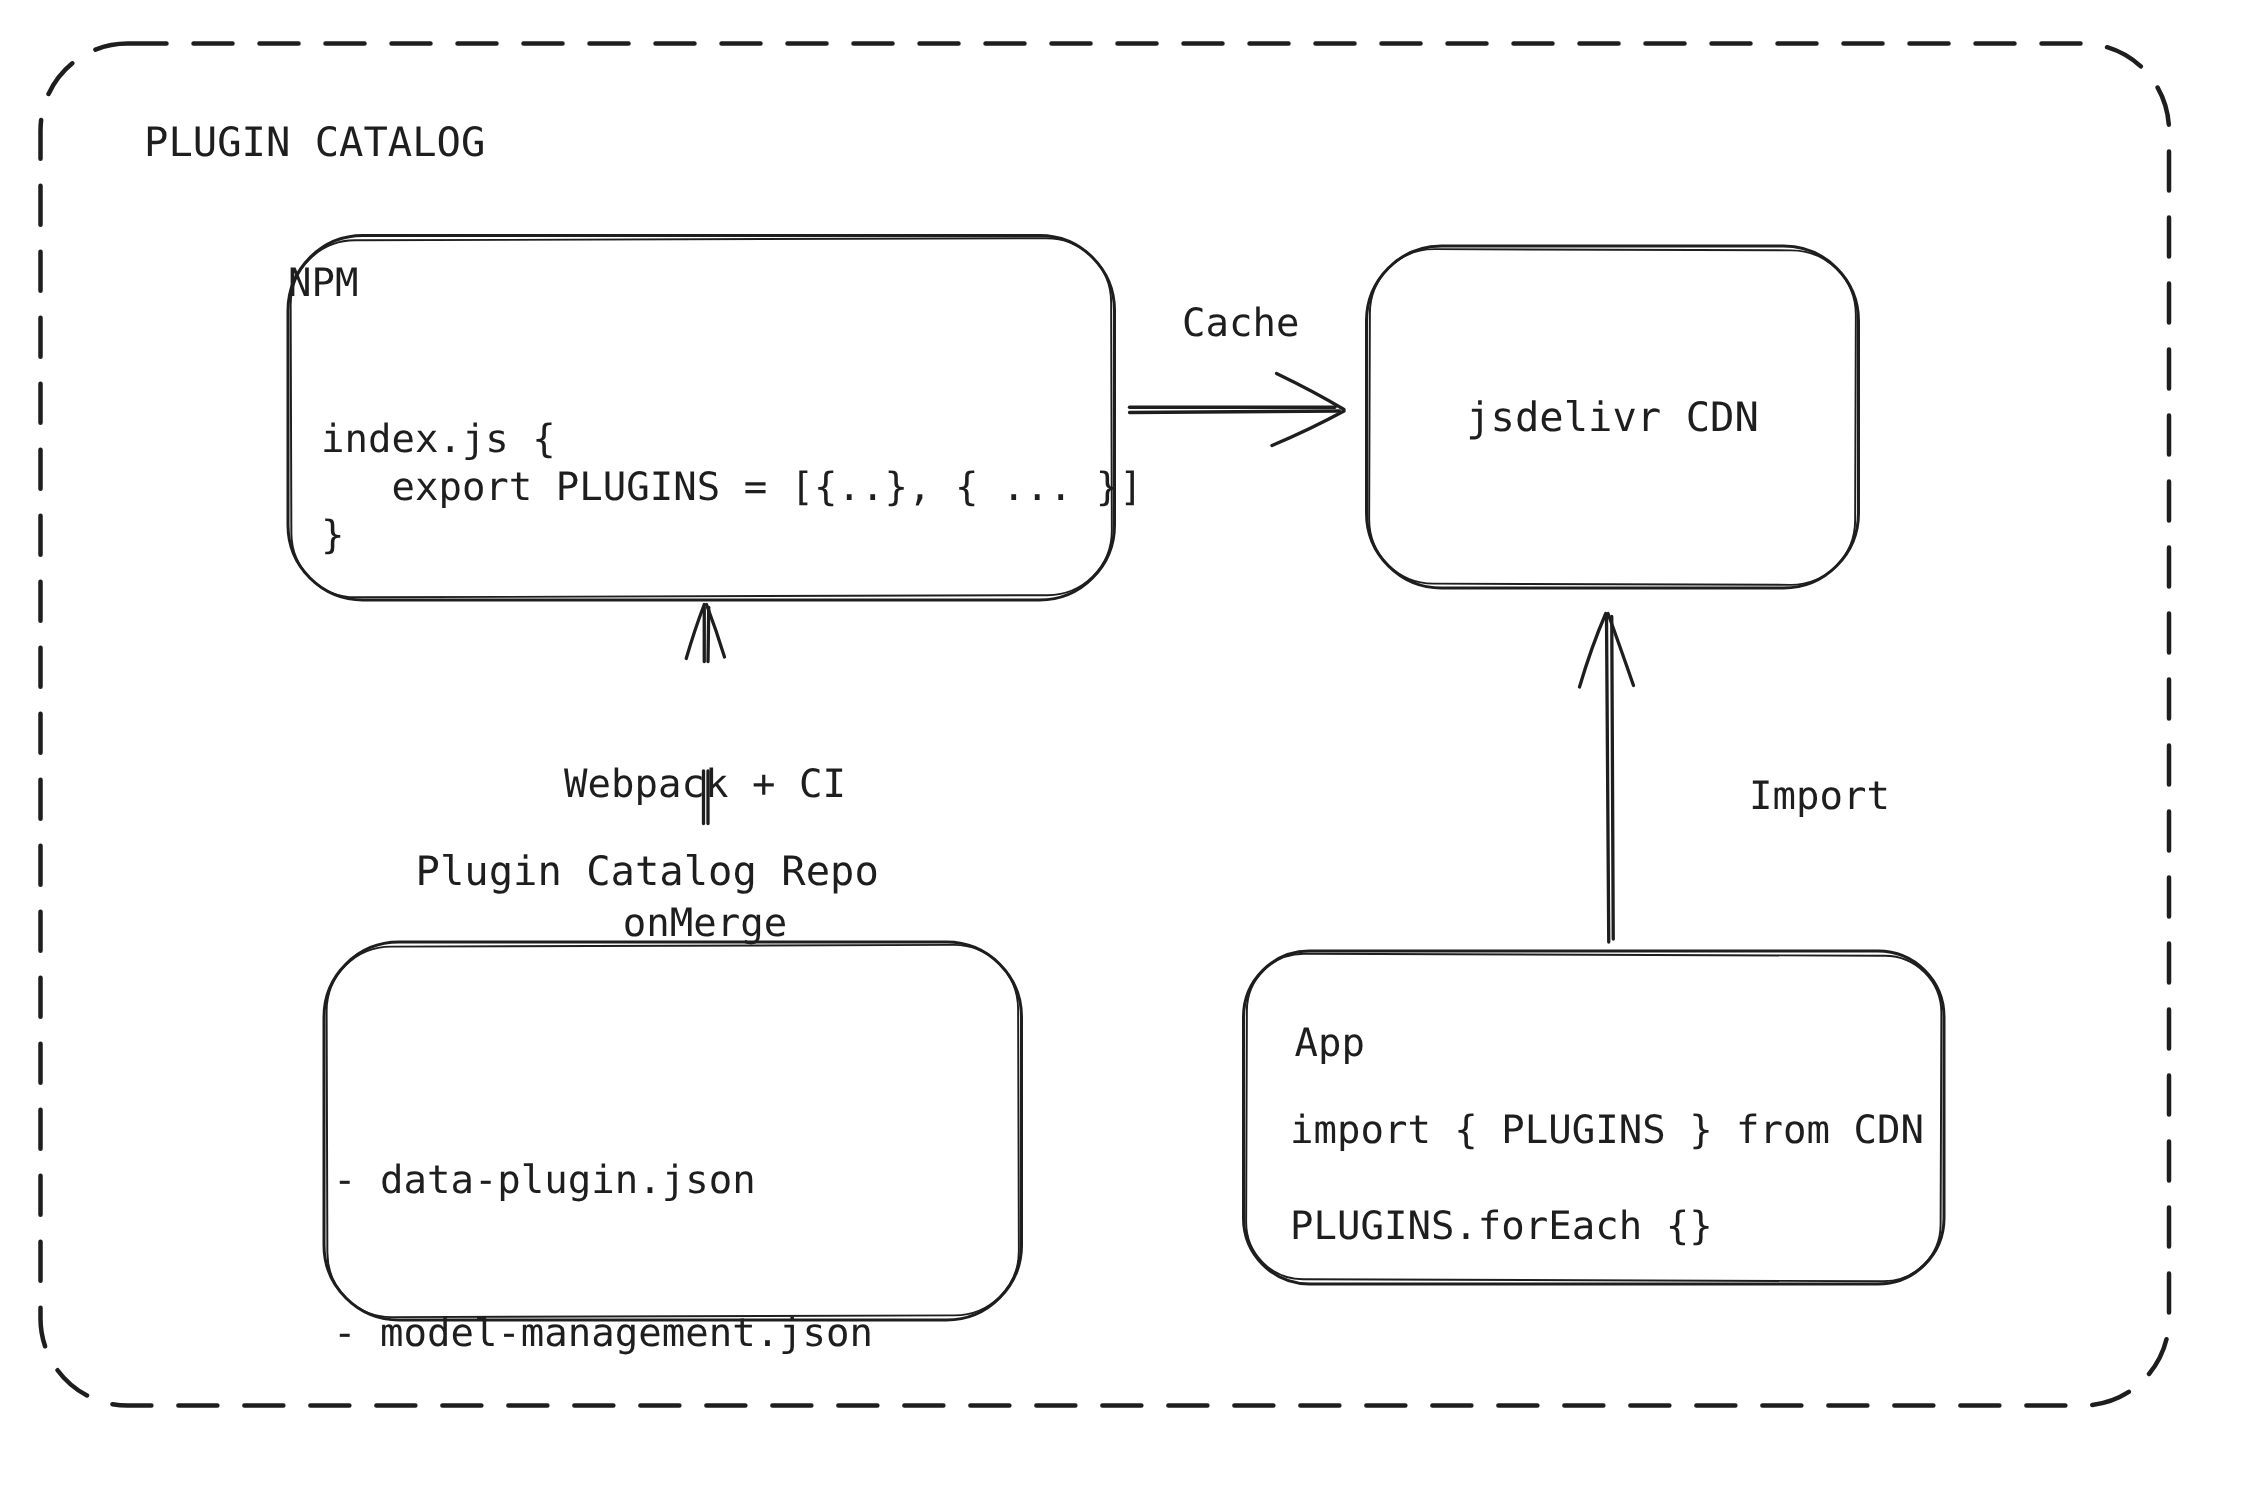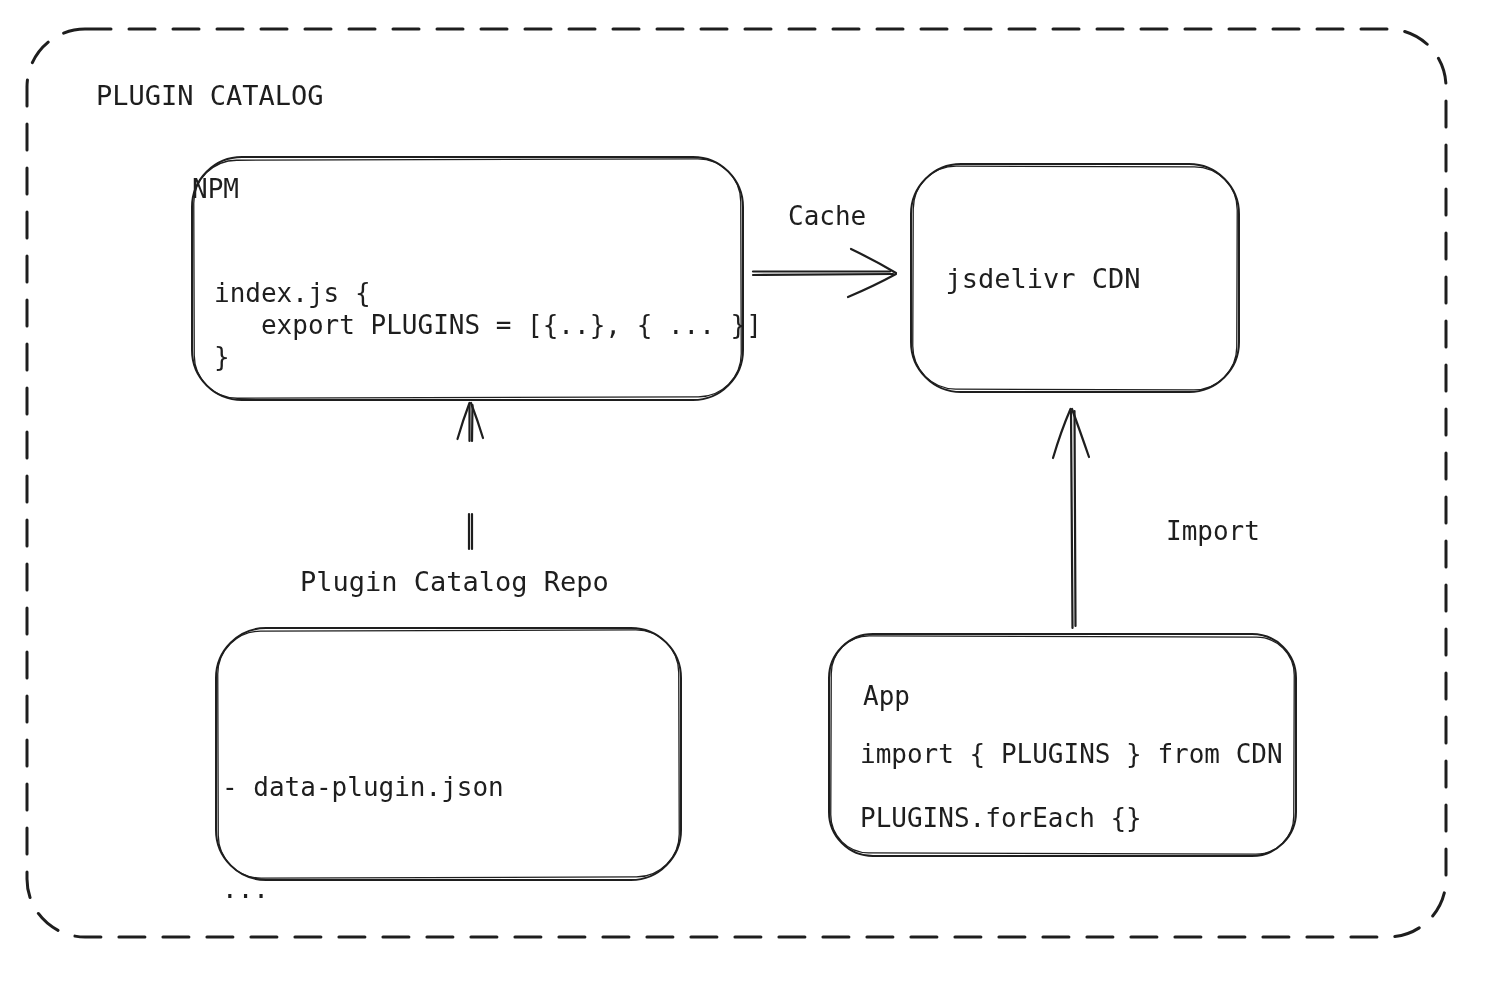--- a/index.html
+++ b/index.html
@@ -18,27 +18,27 @@
     font-size:26px;
     line-height:30px;
     white-space:pre;
     color:#1e1e1e;
   }
   .pre{white-space:pre;margin-top:27px;}
   .frame-title{font-size:27px;}
   .npm-title{left:192px;top:174px;width:551px;text-align:left;}
   .npm-code{left:214px;top:250px;line-height:32px;}
   .cdn-label{
-    position:absolute;left:879px;top:164px;width:328px;height:228px;
+    position:absolute;left:911px;top:164px;width:328px;height:228px;
     display:flex;align-items:center;justify-content:center;
     font-size:27px;
   }
   .cache-label{left:788px;top:201px;}
   .build-label{left:337px;top:446px;width:266px;line-height:31px;text-align:center;}
-  .repo-label{left:277px;top:567px;width:300px;text-align:center;font-size:27px;margin-left:23px;}
+  .repo-label{left:277px;top:567px;width:300px;text-align:center;font-size:27px;}
   .repo-files{left:222px;top:702px;line-height:34px;}
   .app-title{left:863px;top:681px;}
   .app-line1{left:860px;top:739px;}
   .app-line2{left:860px;top:803px;}
   .import-label{left:1166px;top:516px;}
 </style>
 </head>
 <body>
 
 <div class="canvas">
@@ -97,24 +97,29 @@
 
   <div class="txt npm-title">NPM</div>
   <div class="txt npm-code pre">index.js {
    export PLUGINS = [{..}, { ... }]
 }</div>
 
   <div class="cdn-label">jsdelivr CDN</div>
 
   <div class="txt cache-label">Cache</div>
 
+  <div class="txt build-label">
+    <div>Webpack + CI</div>
+    <div>onMerge</div>
+  </div>
 
   <div class="txt repo-label">Plugin Catalog Repo</div>
   <div class="txt repo-files">
     <div>- data-plugin.json</div>
+    <div>- model-management.json</div>
     <div>...</div>
   </div>
 
   <div class="txt app-title">App</div>
   <div class="txt app-line1">import { PLUGINS } from CDN</div>
   <div class="txt app-line2">PLUGINS.forEach {}</div>
 
   <div class="txt import-label">Import</div>
 
 </div>

